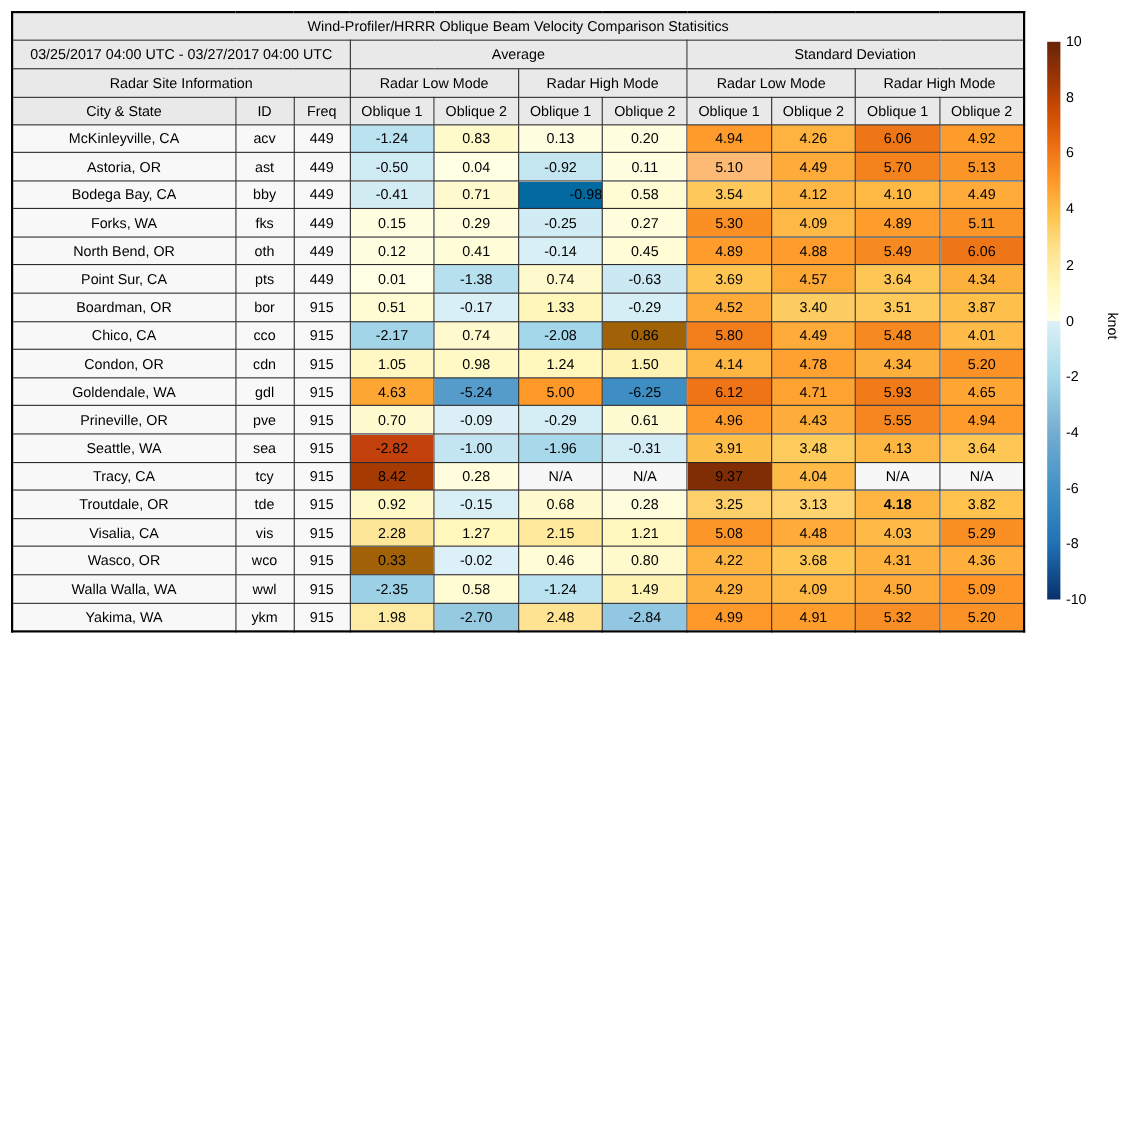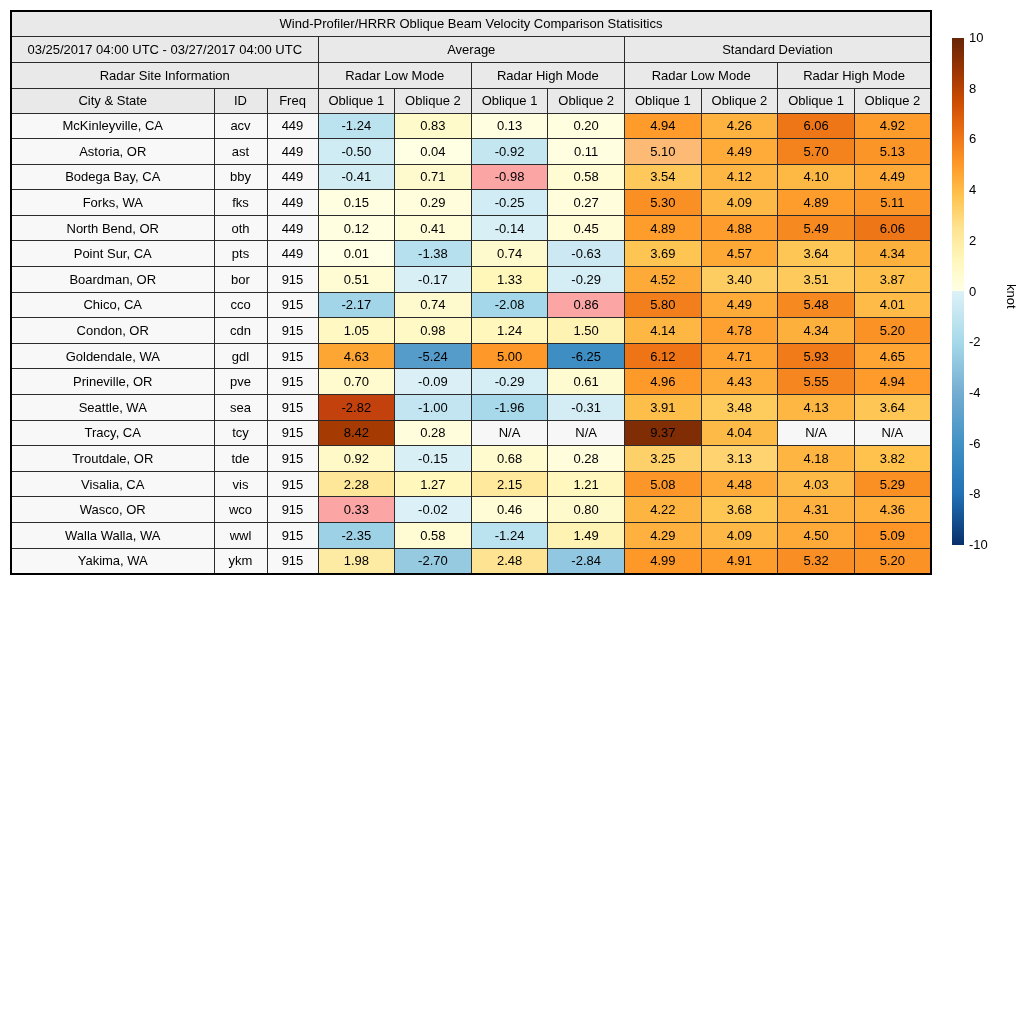--- a/index.html
+++ b/index.html
@@ -138,21 +138,21 @@
           <td class="val" style="background: rgb(254, 171, 57);">4.49</td>
           <td class="val" style="background: rgb(244, 130, 29);">5.70</td>
           <td class="val" style="background: rgb(252, 149, 39);">5.13</td>
         </tr>
         <tr class="datarow">
           <td class="lbl">Bodega Bay, CA</td>
           <td class="lbl">bby</td>
           <td class="lbl">449</td>
           <td class="val" style="background: rgb(210, 236, 244);">-0.41</td>
           <td class="val" style="background: rgb(255, 250, 206);">0.71</td>
-          <td class="val" style="background: #fca5a5;">-0.98</td>
+          <td class="val" style="background: #0369a1; text-align: right;">-0.98</td>
           <td class="val" style="background: rgb(255, 251, 210);">0.58</td>
           <td class="val" style="background: rgb(254, 201, 90);">3.54</td>
           <td class="val" style="background: rgb(254, 183, 68);">4.12</td>
           <td class="val" style="background: rgb(254, 184, 68);">4.10</td>
           <td class="val" style="background: rgb(254, 171, 57);">4.49</td>
         </tr>
         <tr class="datarow">
           <td class="lbl">Forks, WA</td>
           <td class="lbl">fks</td>
           <td class="lbl">449</td>
@@ -204,21 +204,21 @@
           <td class="val" style="background: rgb(254, 202, 92);">3.51</td>
           <td class="val" style="background: rgb(254, 192, 75);">3.87</td>
         </tr>
         <tr class="datarow">
           <td class="lbl">Chico, CA</td>
           <td class="lbl">cco</td>
           <td class="lbl">915</td>
           <td class="val" style="background: rgb(162, 213, 232);">-2.17</td>
           <td class="val" style="background: rgb(255, 250, 205);">0.74</td>
           <td class="val" style="background: rgb(164, 215, 233);">-2.08</td>
-          <td class="val" style="background: #fca5a5;">0.86</td>
+          <td class="val" style="background: #a16207;">0.86</td>
           <td class="val" style="background: rgb(242, 127, 28);">5.80</td>
           <td class="val" style="background: rgb(254, 171, 57);">4.49</td>
           <td class="val" style="background: rgb(247, 137, 33);">5.48</td>
           <td class="val" style="background: rgb(254, 187, 71);">4.01</td>
         </tr>
         <tr class="datarow">
           <td class="lbl">Condon, OR</td>
           <td class="lbl">cdn</td>
           <td class="lbl">915</td>
           <td class="val" style="background: rgb(255, 248, 195);">1.05</td>
@@ -285,41 +285,41 @@
         <tr class="datarow">
           <td class="lbl">Troutdale, OR</td>
           <td class="lbl">tde</td>
           <td class="lbl">915</td>
           <td class="val" style="background: rgb(255, 249, 199);">0.92</td>
           <td class="val" style="background: rgb(217, 239, 246);">-0.15</td>
           <td class="val" style="background: rgb(255, 251, 207);">0.68</td>
           <td class="val" style="background: rgb(255, 253, 220);">0.28</td>
           <td class="val" style="background: rgb(254, 208, 105);">3.25</td>
           <td class="val" style="background: rgb(254, 211, 112);">3.13</td>
-          <td class="val" style="background: rgb(254, 181, 66);">4.18</td>
+          <td class="val" style="background: rgb(254, 181, 66); font-weight: bold;">4.18</td>
           <td class="val" style="background: rgb(254, 194, 77);">3.82</td>
         </tr>
         <tr class="datarow">
           <td class="lbl">Visalia, CA</td>
           <td class="lbl">vis</td>
           <td class="lbl">915</td>
           <td class="val" style="background: rgb(254, 231, 153);">2.28</td>
           <td class="val" style="background: rgb(255, 247, 187);">1.27</td>
           <td class="val" style="background: rgb(254, 233, 157);">2.15</td>
           <td class="val" style="background: rgb(255, 247, 189);">1.21</td>
           <td class="val" style="background: rgb(253, 150, 40);">5.08</td>
           <td class="val" style="background: rgb(254, 171, 57);">4.48</td>
           <td class="val" style="background: rgb(254, 186, 70);">4.03</td>
           <td class="val" style="background: rgb(250, 143, 36);">5.29</td>
         </tr>
         <tr class="datarow">
           <td class="lbl">Wasco, OR</td>
           <td class="lbl">wco</td>
           <td class="lbl">915</td>
-          <td class="val" style="background: #fca5a5;">0.33</td>
+          <td class="val" style="background: #a16207;">0.33</td>
           <td class="val" style="background: rgb(220, 241, 247);">-0.02</td>
           <td class="val" style="background: rgb(255, 252, 214);">0.46</td>
           <td class="val" style="background: rgb(255, 250, 203);">0.80</td>
           <td class="val" style="background: rgb(254, 180, 65);">4.22</td>
           <td class="val" style="background: rgb(254, 198, 83);">3.68</td>
           <td class="val" style="background: rgb(254, 177, 62);">4.31</td>
           <td class="val" style="background: rgb(254, 175, 60);">4.36</td>
         </tr>
         <tr class="datarow">
           <td class="lbl">Walla Walla, WA</td>

